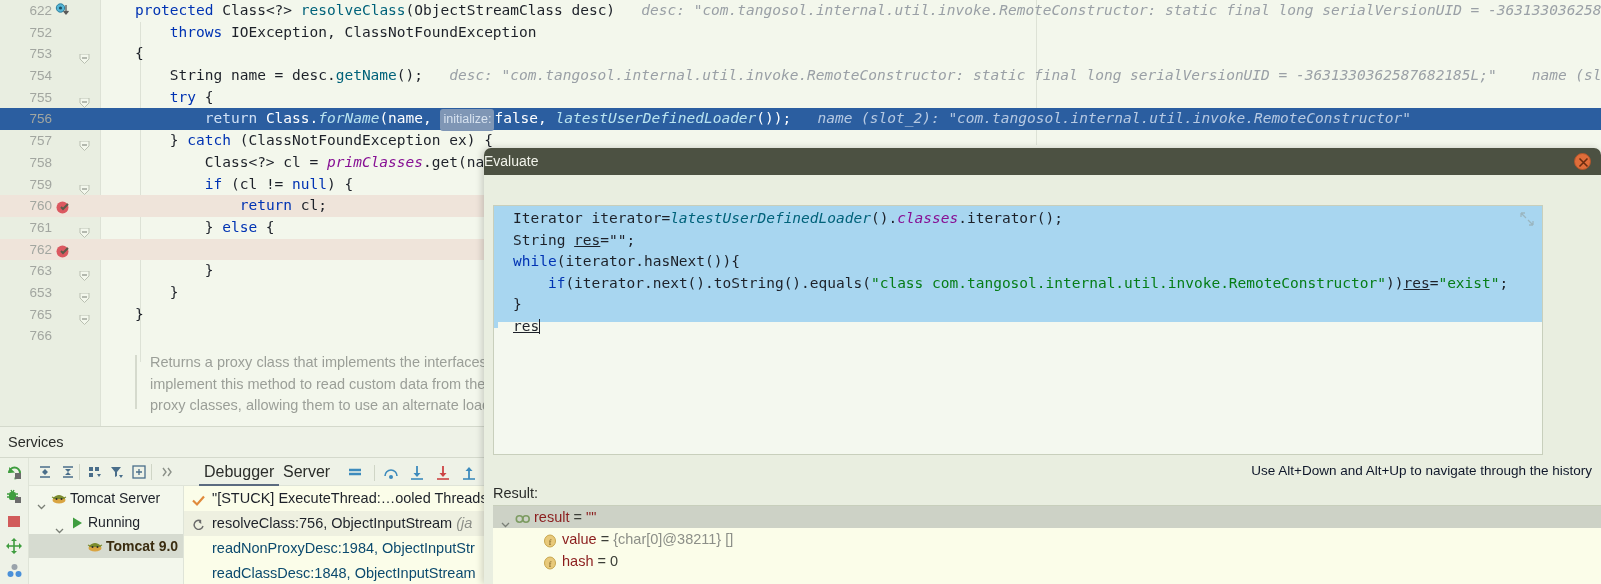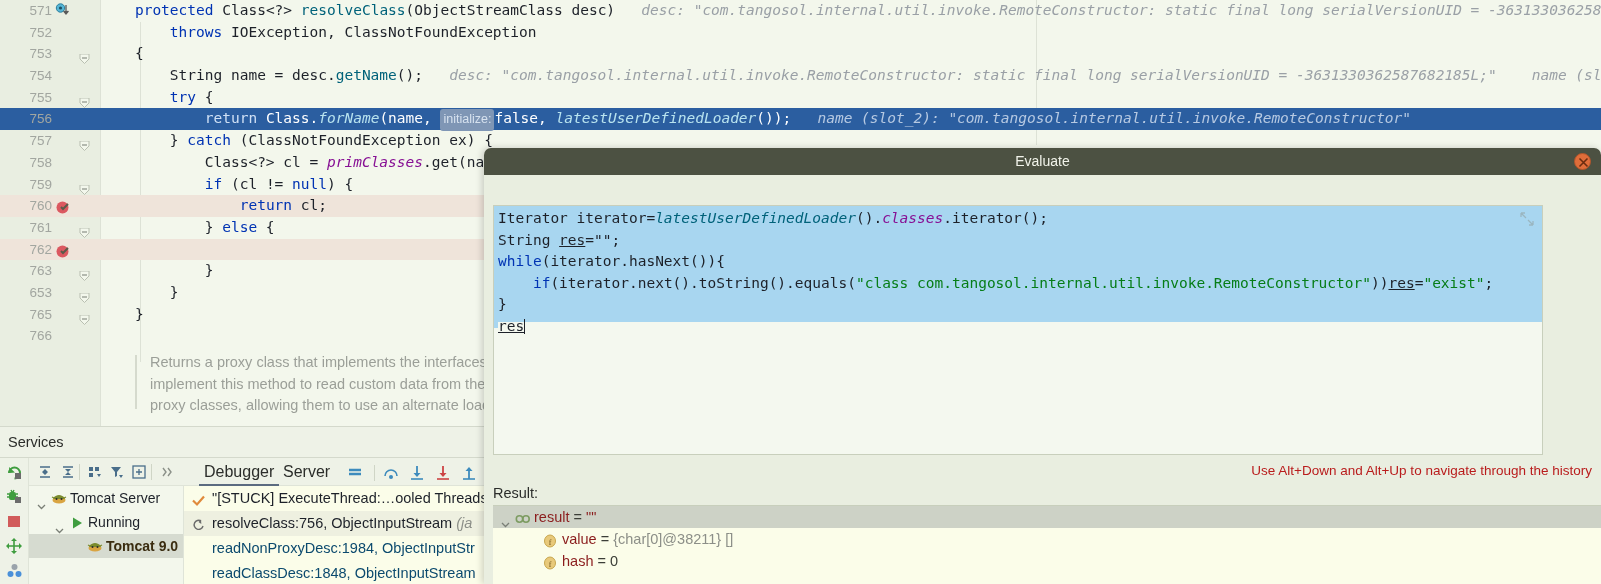--- a/index.html
+++ b/index.html
@@ -142,21 +142,21 @@
   
   .dialog {
     position: absolute; left: 484px; top: 148px; width: 1117px; height: 436px;
     background: #e9eee0;
     box-shadow: -2px 0 7px rgba(0,0,0,.18);
     border-top-left-radius: 7px; border-top-right-radius: 7px;
   }
   .dlg-title {
     position: relative; height: 27px; background: #4c5142;
     border-top-left-radius: 7px; border-top-right-radius: 7px;
-    color: #f1f3ea; font-size: 14px; text-align: center; line-height: 27px;
+    color: #f1f3ea; font-size: 14px; text-align: left; line-height: 27px;
   }
   .dlg-close {
     position: absolute; right: 10px; top: 5px; width: 17px; height: 17px;
     border-radius: 50%; background: #e06d3a; border: 1px solid #b4552a;
     cursor: pointer;
   }
   .dlg-close svg { position: absolute; left: 3px; top: 3px; }
 
   .lbl-codefrag {
     position: absolute; left: 9px; top: 37px; font-size: 19px; color: #2b2d2a; margin-top: 44px;
@@ -167,32 +167,32 @@
   }
   .frag-sel {
     position: absolute; left: 0; top: 0; width: 1048px; height: 122px;
     background: #a8d6f0;
   }
   .frag-code {
     position: absolute; left: 4px; top: 2px; width: 1040px;
     font-family: "DejaVu Sans Mono", monospace; font-size: 14.5px;
     line-height: 21.5px; white-space: pre;
   }
-  .frag-code .row { height: 21.5px; }
+  .frag-code .row { height: 21.5px; margin-left: 15px; }
   .res-caret {
     position: absolute; left: 4px; top: 116px; width: 1044px; height: 22px;
     background: #f4f8ef;
   }
   .frag-expand { position: absolute; right: 8px; top: 6px; width: 14px; height: 14px; opacity: .45; }
   .caret-bar {
     position: absolute; left: 0; top: 0; width: 1px; height: 17px; background: #1d2129;
   }
 
   .hist-hint {
-    position: absolute; right: 9px; top: 315px; font-size: 13.5px; color: #b91c1c; margin-left: 16px;
+    position: absolute; right: 9px; top: 315px; font-size: 13.5px; color: #0f172a; margin-left: 16px;
   }
   .lbl-result {
     position: absolute; left: 9px; top: 337px; font-size: 14.5px; color: #2b2d2a;
   }
   .result-box {
     position: absolute; left: 9px; top: 357px; width: 1108px; height: 79px;
     background: #fbfde9; border-top: 1px solid #c8cfbc;
   }
   .res-row {
     position: relative; height: 22px; line-height: 22px; font-size: 14.5px; white-space: nowrap;
@@ -212,21 +212,21 @@
 <body>
 
 <div id="root">
 
   <div class="editor">
     <div class="gutter-bg"></div>
     <div class="vline" style="left:100px;"></div>
     <div class="vline" style="left:140px;top:22px;height:340px;"></div>
     <div class="vline" style="left:1036px;top:0;height:145px;"></div>
     <div class="code-lines" id="code-lines">
-        <div class="ln-row"><span class="lnum">571</span><span class="gutter-icon"><svg width="17" height="17" viewBox="0 0 17 17">
+        <div class="ln-row"><span class="lnum">622</span><span class="gutter-icon"><svg width="17" height="17" viewBox="0 0 17 17">
               <circle cx="5.5" cy="5" r="4.2" fill="#56b6d6" stroke="#2a7f9e"></circle>
               <circle cx="5.5" cy="5" r="1.6" fill="#1d4f63"></circle>
               <path d="M11 2v8M8.6 8l2.4 3 2.4-3" fill="#5a5a5a" stroke="#5a5a5a" stroke-width="1.3"></path>
             </svg></span><span class="codetext"><span class="pln">    </span><span class="kw">protected </span><span class="typ">Class</span><span class="pln">&lt;?&gt; </span><span class="fn">resolveClass</span><span class="pln">(ObjectStreamClass desc)</span><span class="hint">   desc: "com.tangosol.internal.util.invoke.RemoteConstructor: static final long serialVersionUID = -3631330362587682185L;"</span></span></div>
         <div class="ln-row"><span class="lnum">752</span><span class="codetext"><span class="pln">        </span><span class="kw">throws</span><span class="pln"> IOException, ClassNotFoundException</span></span></div>
         <div class="ln-row"><span class="lnum">753</span><span class="fold"><svg width="11" height="10" viewBox="0 0 11 10">
               <path d="M1 0h9v5l-4.5 4.5L1 5z" fill="#f3f7ec" stroke="#b9bfb1" stroke-width="1"></path>
               <path d="M3 4h5" stroke="#8b9088" stroke-width="1.2"></path>
             </svg></span><span class="codetext"><span class="pln">    {</span></span></div>
         <div class="ln-row"><span class="lnum">754</span><span class="codetext"><span class="pln">        String name = desc.</span><span class="fn">getName</span><span class="pln">();</span><span class="hint">   desc: "com.tangosol.internal.util.invoke.RemoteConstructor: static final long serialVersionUID = -3631330362587682185L;"    name (slot_2): "com.tangos</span></span></div>

